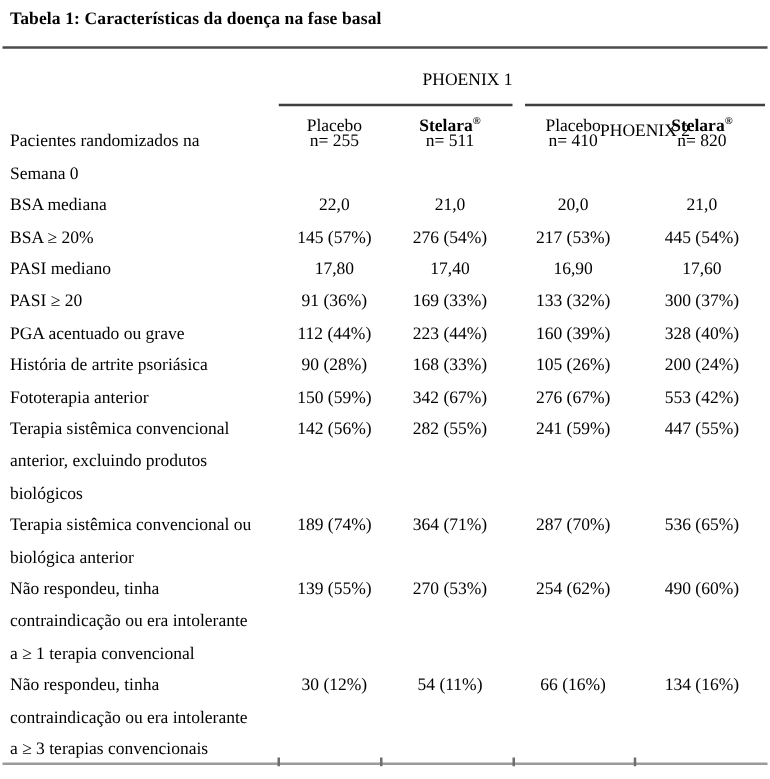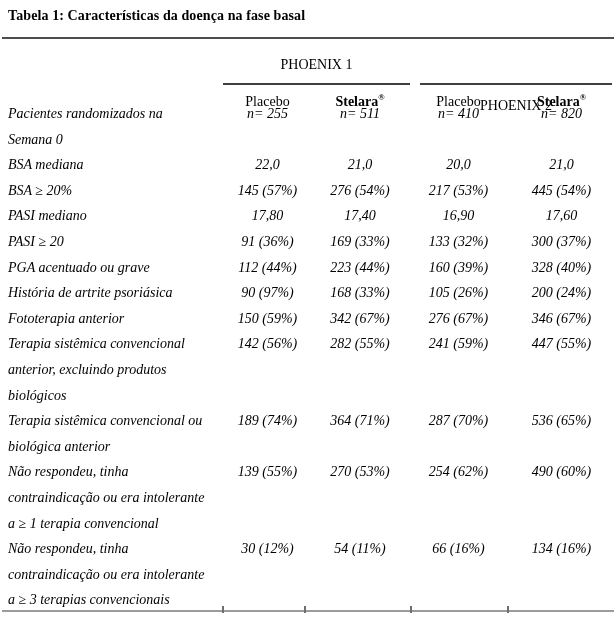--- a/index.html
+++ b/index.html
@@ -21,21 +21,21 @@
   }
   #title-rule {
     left: 2px; top: 37px; width: 612px; height: 2px;
     background: #4d4d4d;
   }
 
   
   .group-hd {
     top: 57px; text-align: center; font-size: 14px;
   }
-  #group-hd-1 { left: 223px; width: 187px; }
+  #group-hd-1 { left: 223px; width: 187px; text-align: right; }
   #group-hd-2 { left: 420px; width: 192px; margin-top: 41px; }
   .group-rule { top: 83px; height: 2px; background: #3f3f3f; }
   #group-rule-1 { left: 223px; width: 187px; }
   #group-rule-2 { left: 420px; width: 192px; }
 
   
   .sub-hd { top: 94px; text-align: center; font-size: 14px; }
   #sub-hd-0 { left: 225px; width: 85px; }
   #sub-hd-1 { left: 310px; width: 100px; }
   #sub-hd-2 { left: 410px; width: 97px; }
@@ -43,21 +43,21 @@
   .sub-hd.bold { font-weight: bold; }
   .sub-hd sup { font-size: 8.5px; font-weight: bold; vertical-align: super; line-height: 0; }
 
   
   #table-body { left: 0; top: 101px; width: 616px; }
   .trow {
     display: grid;
     grid-template-columns: 225px 85px 100px 97px 109px;
     line-height: 25.6px;
   }
-  .trow .c { align-self: start; font-style: italic; }
+  .trow .c { align-self: start; }
   .trow .label { padding-left: 8px; }
   .trow .v { text-align: center; white-space: nowrap; }
 
   
   #bottom-rule {
     left: 2px; top: 610px; width: 612px; height: 2px;
     background: #9b9b9b;
   }
   .tick {
     top: 606px; width: 2px; height: 7px;
@@ -143,34 +143,34 @@
     <div class="c v">112 (44%)</div>
     <div class="c v">223 (44%)</div>
     <div class="c v">160 (39%)</div>
     <div class="c v">328 (40%)</div>
   </div>
 
   <div class="trow">
     <div class="c label">
         <div>História de artrite psoriásica</div>
       </div>
-    <div class="c v">90 (97%)</div>
+    <div class="c v">90 (28%)</div>
     <div class="c v">168 (33%)</div>
     <div class="c v">105 (26%)</div>
     <div class="c v">200 (24%)</div>
   </div>
 
   <div class="trow">
     <div class="c label">
         <div>Fototerapia anterior</div>
       </div>
     <div class="c v">150 (59%)</div>
     <div class="c v">342 (67%)</div>
     <div class="c v">276 (67%)</div>
-    <div class="c v">346 (67%)</div>
+    <div class="c v">553 (42%)</div>
   </div>
 
   <div class="trow">
     <div class="c label">
         <div>Terapia sistêmica convencional</div>
         <div>anterior, excluindo produtos</div>
         <div>biológicos</div>
       </div>
     <div class="c v">142 (56%)</div>
     <div class="c v">282 (55%)</div>

